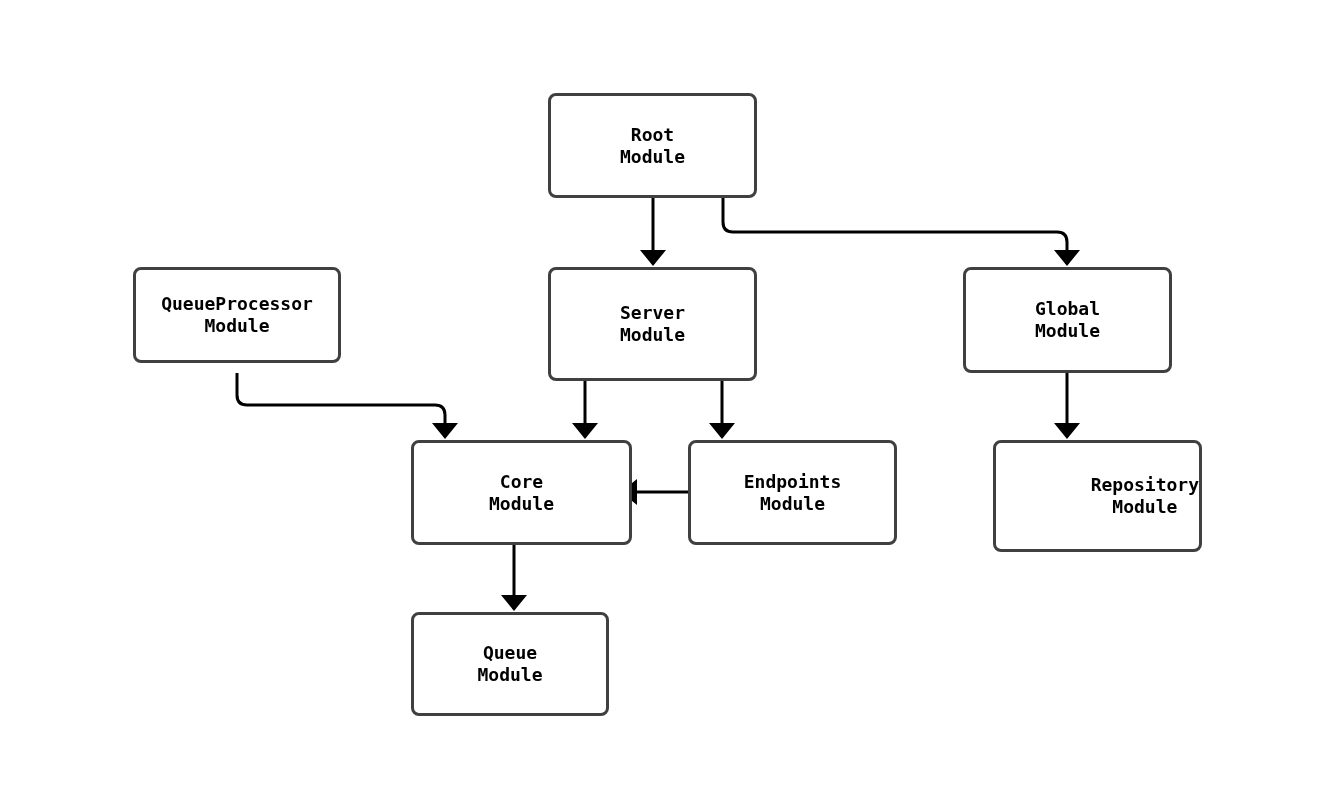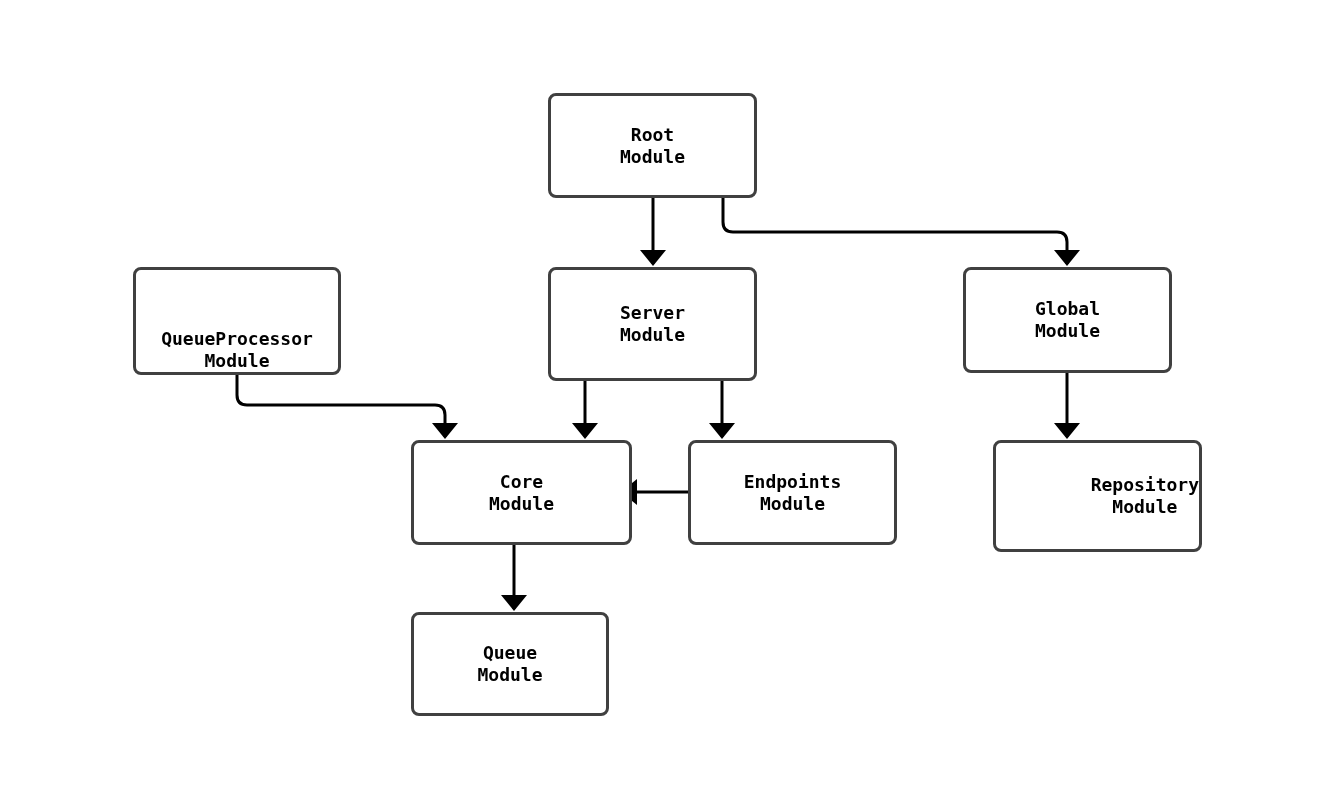--- a/index.html
+++ b/index.html
@@ -41,21 +41,21 @@
     font-family: "DejaVu Sans Mono", "Liberation Mono", monospace;
     font-weight: bold;
     font-size: 18px;
     line-height: 1.22;
     color: #000000;
     text-align: center;
     white-space: pre-line;
   }
   
   .n-root          { left: 548px;  top: 93px;  width: 209px; height: 105px; }
-  .n-queueprocessor{ left: 133px;  top: 267px; width: 208px; height: 108px; align-items: flex-end; }
+  .n-queueprocessor{ left: 133px;  top: 267px; width: 208px; height: 96px; }
   .n-server        { left: 548px;  top: 267px; width: 209px; height: 114px; }
   .n-global        { left: 963px;  top: 267px; width: 209px; height: 106px; }
   .n-core          { left: 411px;  top: 440px; width: 221px; height: 105px; }
   .n-endpoints     { left: 688px;  top: 440px; width: 209px; height: 105px; }
   .n-repository    { left: 993px;  top: 440px; width: 209px; height: 112px; justify-content: flex-end; }
   .n-queue         { left: 411px;  top: 612px; width: 198px; height: 104px; }
 </style>
 </head>
 <body>
 

